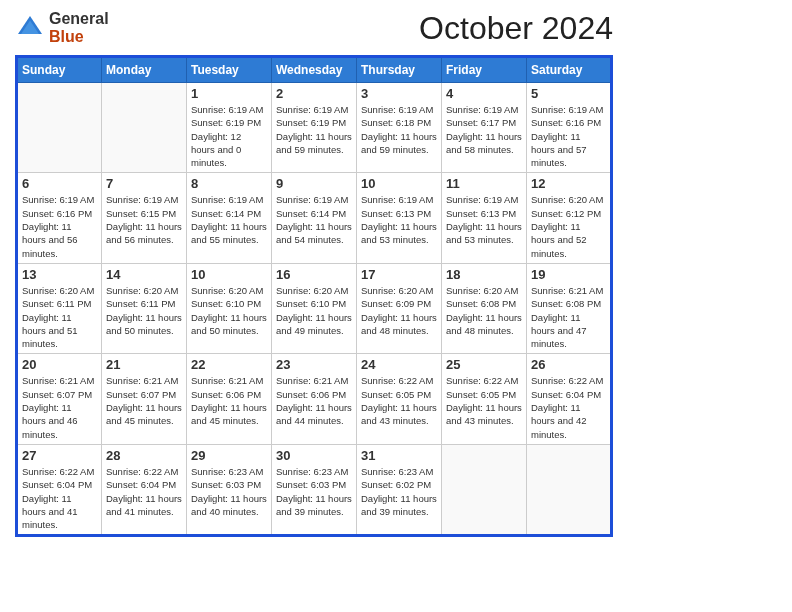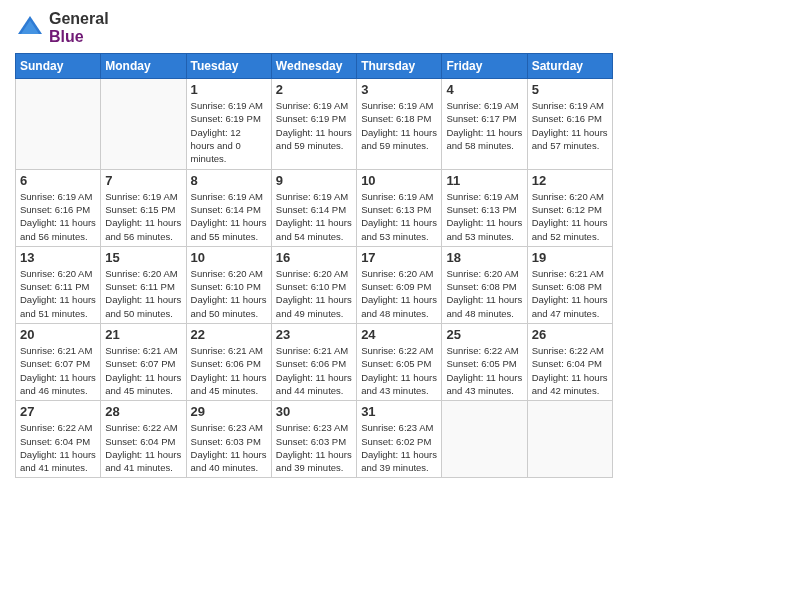--- a/index.html
+++ b/index.html
@@ -33,42 +33,42 @@
       line-height: 1.1;
     }
     .logo-general {
       font-size: 16px;
       font-weight: bold;
       color: #333;
     }
     .logo-blue {
       font-size: 16px;
       font-weight: bold;
-      color: #701a75;
+      color: #c2410c;
     }
     .logo-icon {
       width: 30px;
       height: 30px;
     }
     .title-block {
       text-align: right;
     }
     .month-title {
       font-size: 32px;
       font-weight: normal;
       color: #222;
     }
     .location {
       font-size: 14px;
       color: #555;
     }
     .calendar {
       width: 100%;
       border-collapse: collapse;
-      border: 1px solid #1d4ed8;
+      border: 3px solid #1d4ed8;
     }
     .calendar th {
       background: #2e7bd4;
       color: #fff;
       font-size: 12px;
       font-weight: bold;
       padding: 5px 4px;
       text-align: left;
       border: 1px solid #2060b0;
     }
@@ -107,20 +107,21 @@
       <svg class="logo-icon" viewBox="0 0 40 40">
         <polygon points="20,4 36,28 4,28" fill="#2e7bd4"></polygon>
         <polygon points="20,10 32,28 8,28" fill="#5aabf0" opacity="0.5"></polygon>
       </svg>
       <div class="logo-text">
         <span class="logo-general">General</span>
         <span class="logo-blue">Blue</span>
       </div>
     </div>
     <div class="title-block">
+      <div class="month-title">October 2024</div>
     </div>
   </div>
 
   <table class="calendar">
     <thead>
       <tr>
       <th>Sunday</th>
           <th>Monday</th>
           <th>Tuesday</th>
           <th>Wednesday</th>
@@ -183,21 +184,21 @@
             <span class="day-number">12</span>
             <div class="day-detail">Sunrise: 6:20 AM<br>Sunset: 6:12 PM<br>Daylight: 11 hours and 52 minutes.</div>
           </td>
         </tr>
         <tr>
           <td>
             <span class="day-number">13</span>
             <div class="day-detail">Sunrise: 6:20 AM<br>Sunset: 6:11 PM<br>Daylight: 11 hours and 51 minutes.</div>
           </td>
           <td>
-            <span class="day-number">15</span>
+            <span class="day-number">14</span>
             <div class="day-detail">Sunrise: 6:20 AM<br>Sunset: 6:11 PM<br>Daylight: 11 hours and 50 minutes.</div>
           </td>
           <td>
             <span class="day-number">10</span>
             <div class="day-detail">Sunrise: 6:20 AM<br>Sunset: 6:10 PM<br>Daylight: 11 hours and 50 minutes.</div>
           </td>
           <td>
             <span class="day-number">16</span>
             <div class="day-detail">Sunrise: 6:20 AM<br>Sunset: 6:10 PM<br>Daylight: 11 hours and 49 minutes.</div>
           </td>

